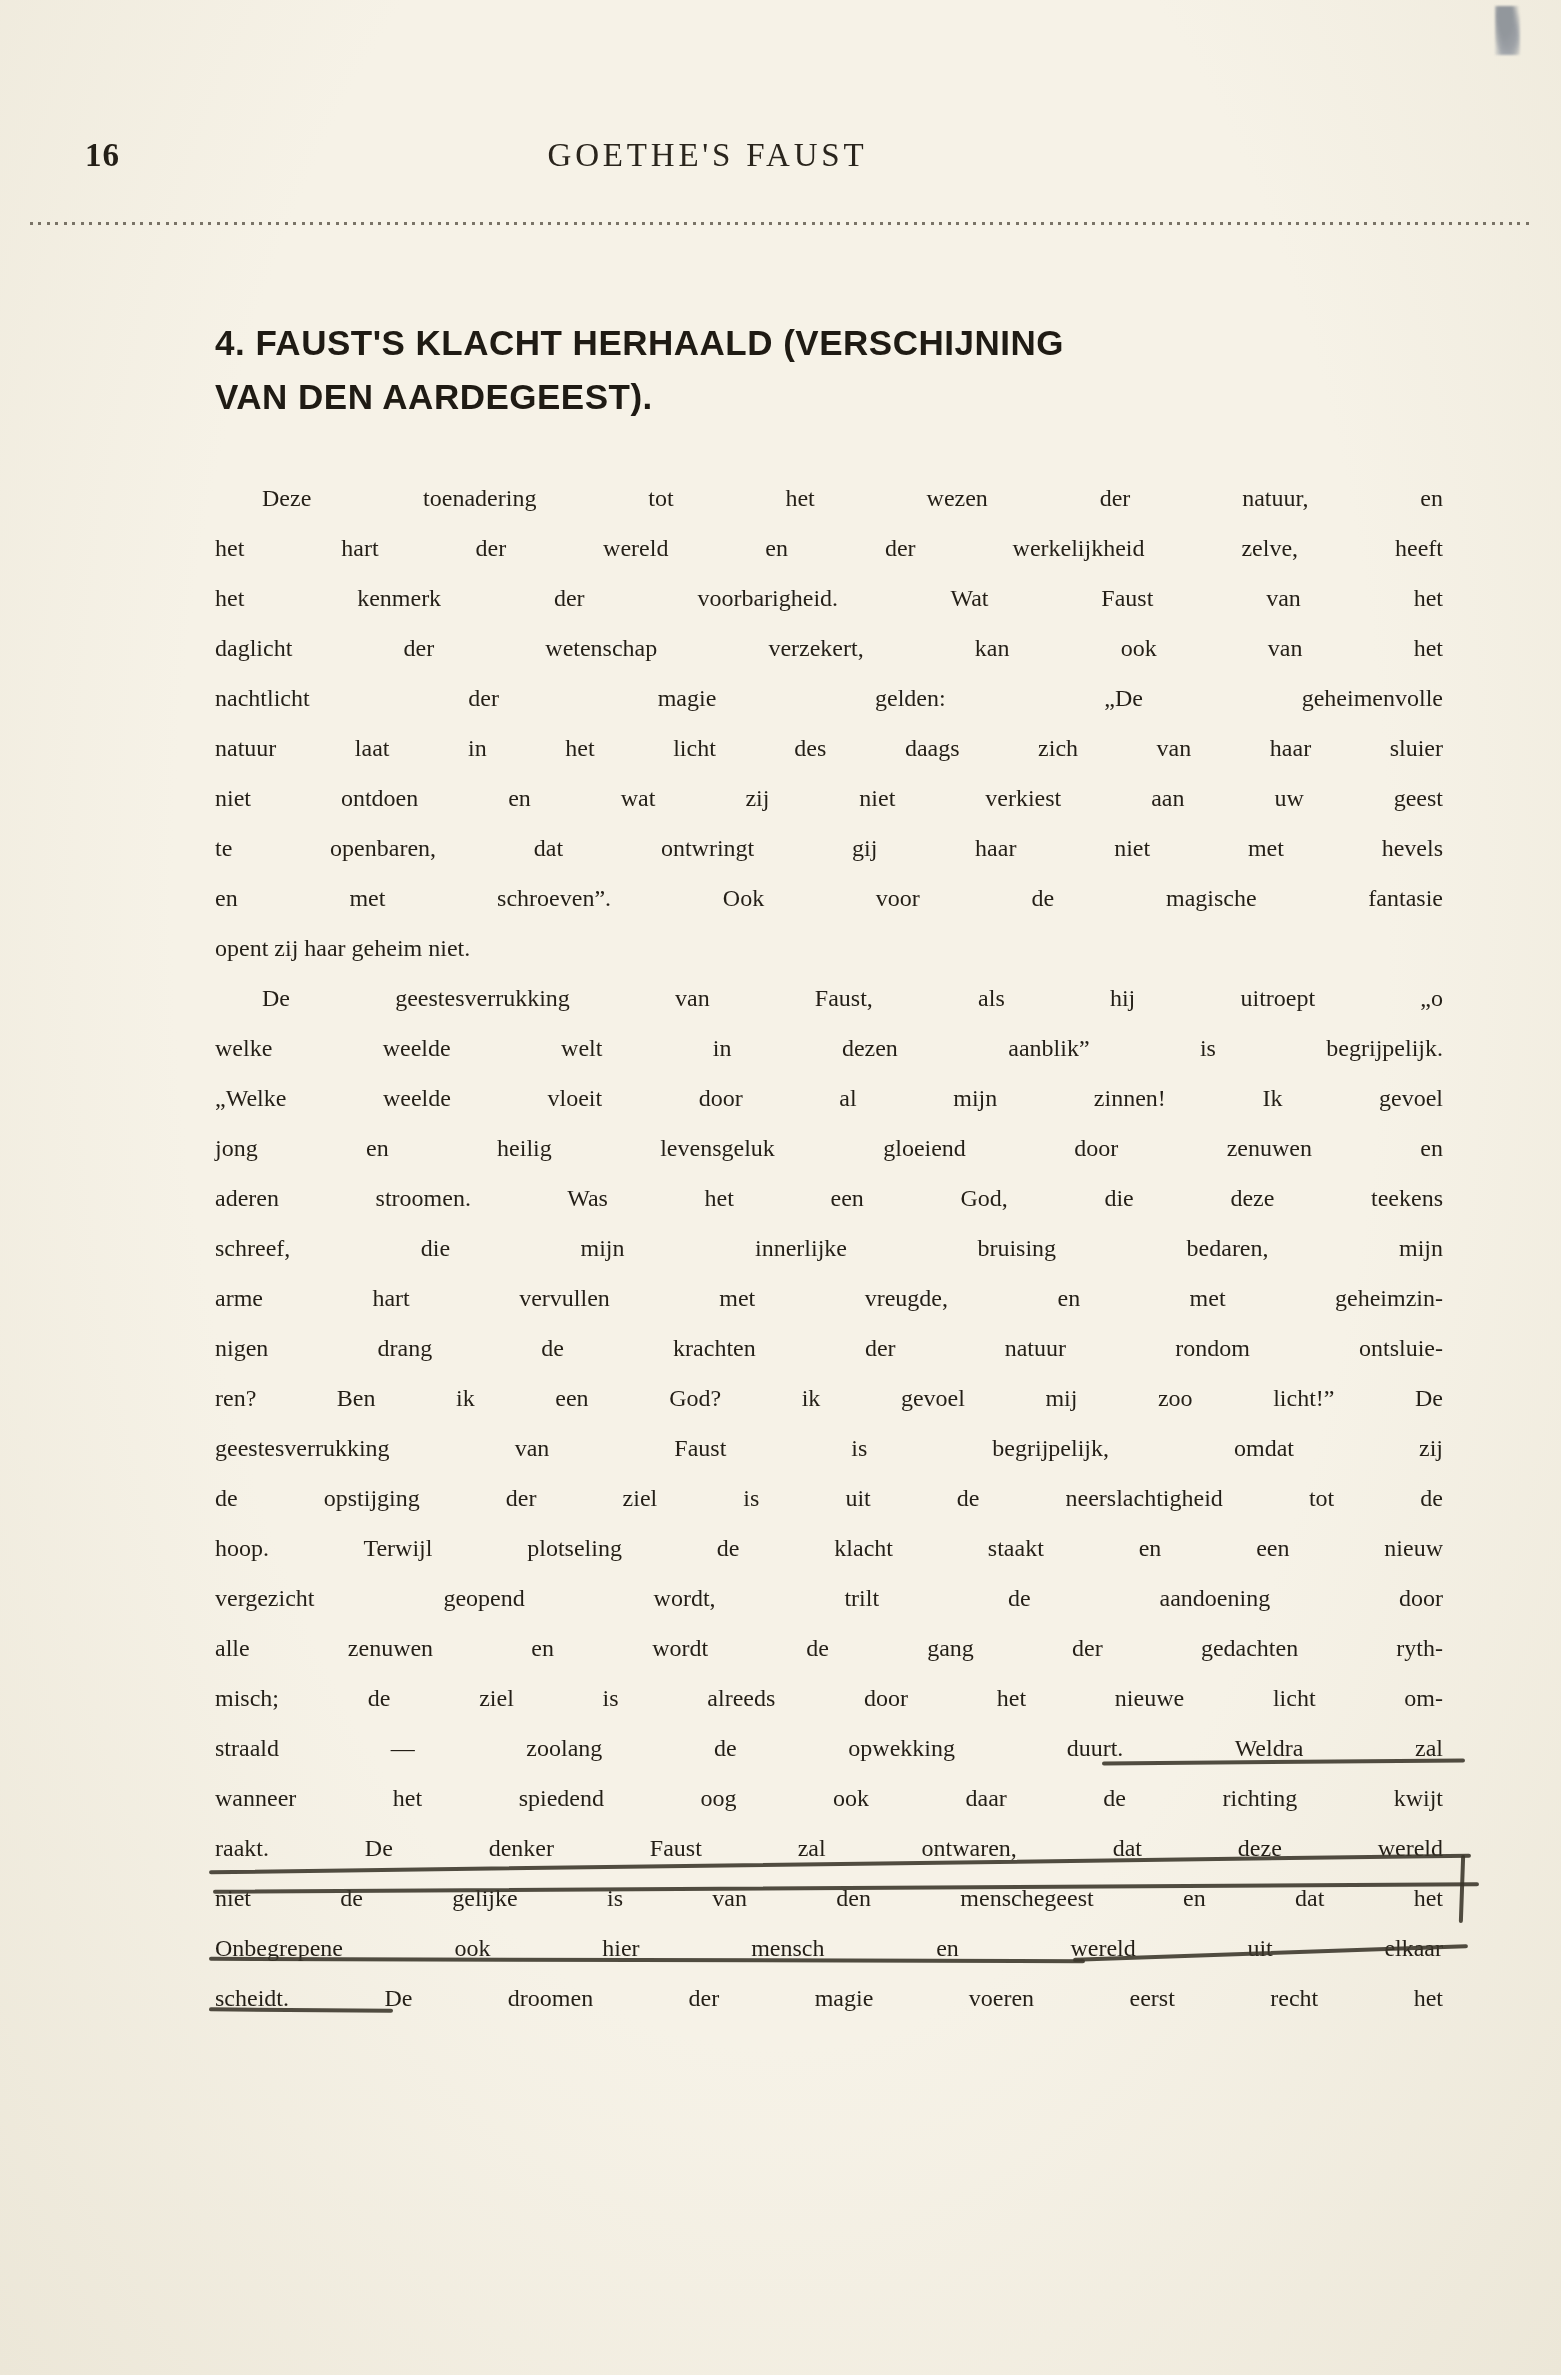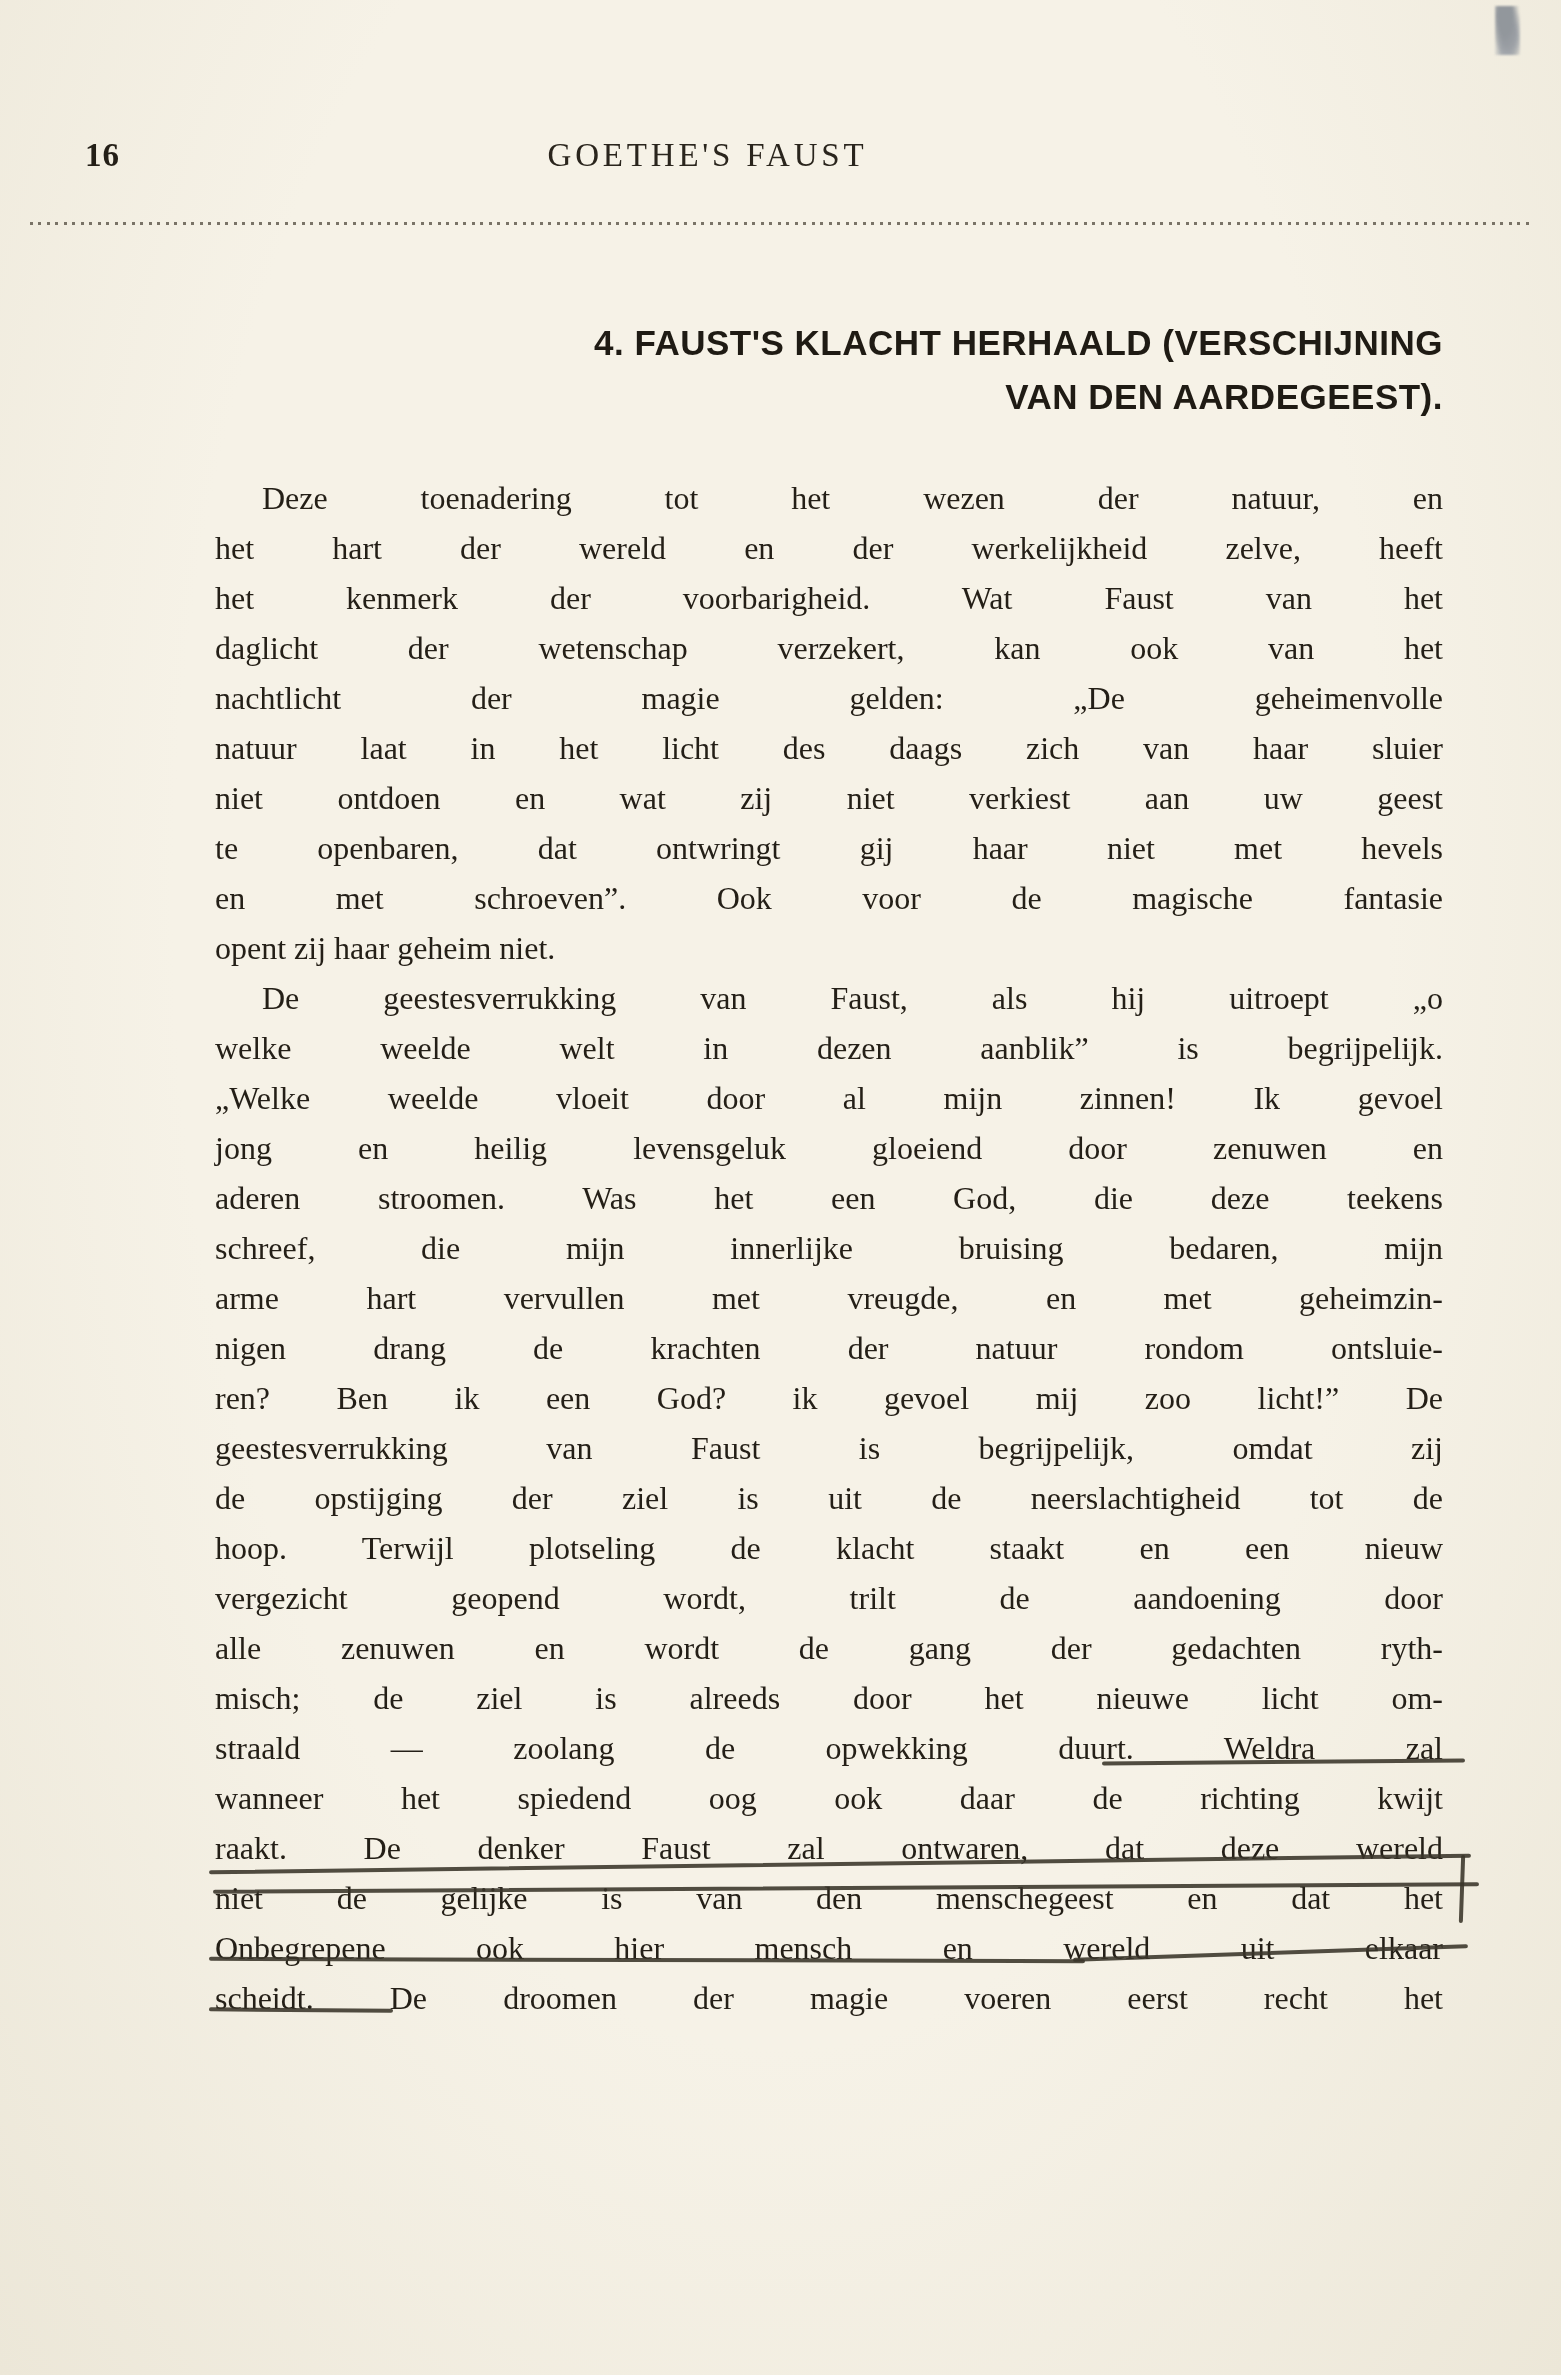--- a/index.html
+++ b/index.html
@@ -26,30 +26,30 @@
   }
   .dotted-rule {
     position:absolute; left:30px; right:28px; top:222px; height:2.8px;
     background: repeating-linear-gradient(to right, #50493d 0 2.8px, transparent 2.8px 8.5px);
     opacity:.75;
   }
 
   
   .heading {
     position:absolute; left:215px; width:1228px; top:316px;
-    text-align:right;
+    text-align:left;
     font-family:"Liberation Sans", sans-serif;
     font-weight:bold; font-size:35px; line-height:54px;
     letter-spacing:0.5px; color:#1f1b14;
   }
 
   
   .body {
     position:absolute; left:215px; width:1228px; top:473px;
-    font-size:32px; line-height:50px;
+    font-size:24px; line-height:50px;
   }
   .line {
     height:50px;
     text-align:justify;
     text-align-last:justify;
     white-space:nowrap;
   }
   .line.indent { text-indent:47px; }
   .line.nojust { text-align-last:left; }
 

